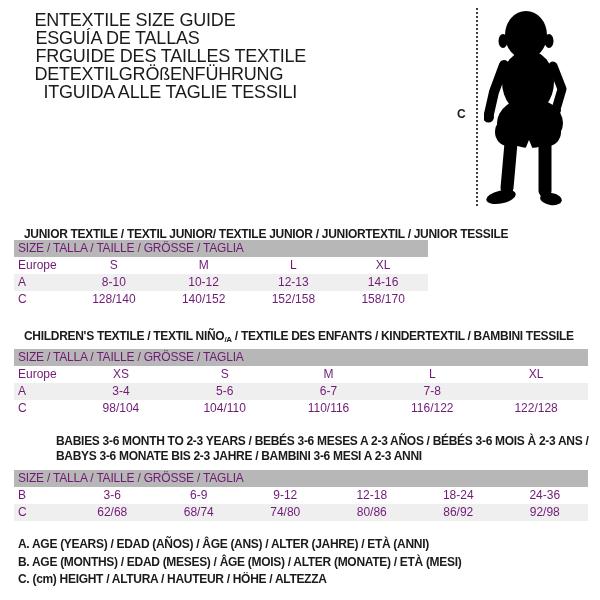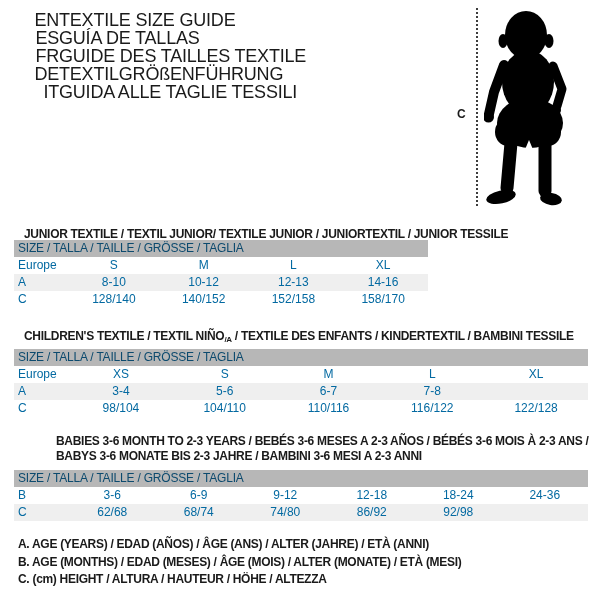--- a/index.html
+++ b/index.html
@@ -39,23 +39,23 @@
   #t2-title { top: 319px; }
   #t3-title { top: 424px; white-space: normal; width: 560px; margin-left: 32px; }
 
   .table { position: absolute; left: 14px; }
   #t1-table { top: 240px; width: 414px; }
   #t2-table { top: 349px; width: 574px; }
   #t3-table { top: 470px; width: 574px; }
 
   .size-bar {
     height: 17px; line-height: 17px; padding-left: 4px;
-    background: #b7b7b7; color: #0c4a6e; font-size: 12px; letter-spacing: -0.2px;
-  }
-  .row { display: grid; height: 17px; line-height: 17px; font-size: 12px; color: #0369a1; }
+    background: #b7b7b7; color: #701a75; font-size: 12px; letter-spacing: -0.2px;
+  }
+  .row { display: grid; height: 17px; line-height: 17px; font-size: 12px; color: #701a75; }
   .cols4 { grid-template-columns: 55px repeat(4, 1fr); }
   .cols5 { grid-template-columns: 55px repeat(5, 1fr); }
   .cols6 { grid-template-columns: 55px repeat(6, 1fr); }
   .row .lbl { text-align: left; padding-left: 4px; }
   .row .c { text-align: center; }
   .shaded { background: #efefef; }
 
   
   .notes { position: absolute; left: 18px; top: 536px; }
   .note-line { height: 17.5px; line-height: 17.5px; font-size: 12px; font-weight: bold; letter-spacing: -0.3px; white-space: nowrap; }
@@ -189,20 +189,21 @@
       <span class="c">9-12</span>
       <span class="c">12-18</span>
       <span class="c">18-24</span>
       <span class="c">24-36</span>
     </div>
     <div class="row cols6 shaded">
       <span class="lbl">C</span>
       <span class="c">62/68</span>
       <span class="c">68/74</span>
       <span class="c">74/80</span>
+      <span class="c">80/86</span>
       <span class="c">86/92</span>
       <span class="c">92/98</span>
     </div>
   </div>
 
   <section class="notes">
     <div class="note-line">A. AGE (YEARS) / EDAD (AÑOS) / ÂGE (ANS) / ALTER (JAHRE) / ETÀ (ANNI)</div>
     <div class="note-line">B. AGE (MONTHS) / EDAD (MESES) / ÂGE (MOIS) / ALTER (MONATE) / ETÀ (MESI)</div>
     <div class="note-line">C. (cm) HEIGHT / ALTURA / HAUTEUR / HÖHE / ALTEZZA</div>
   </section>

